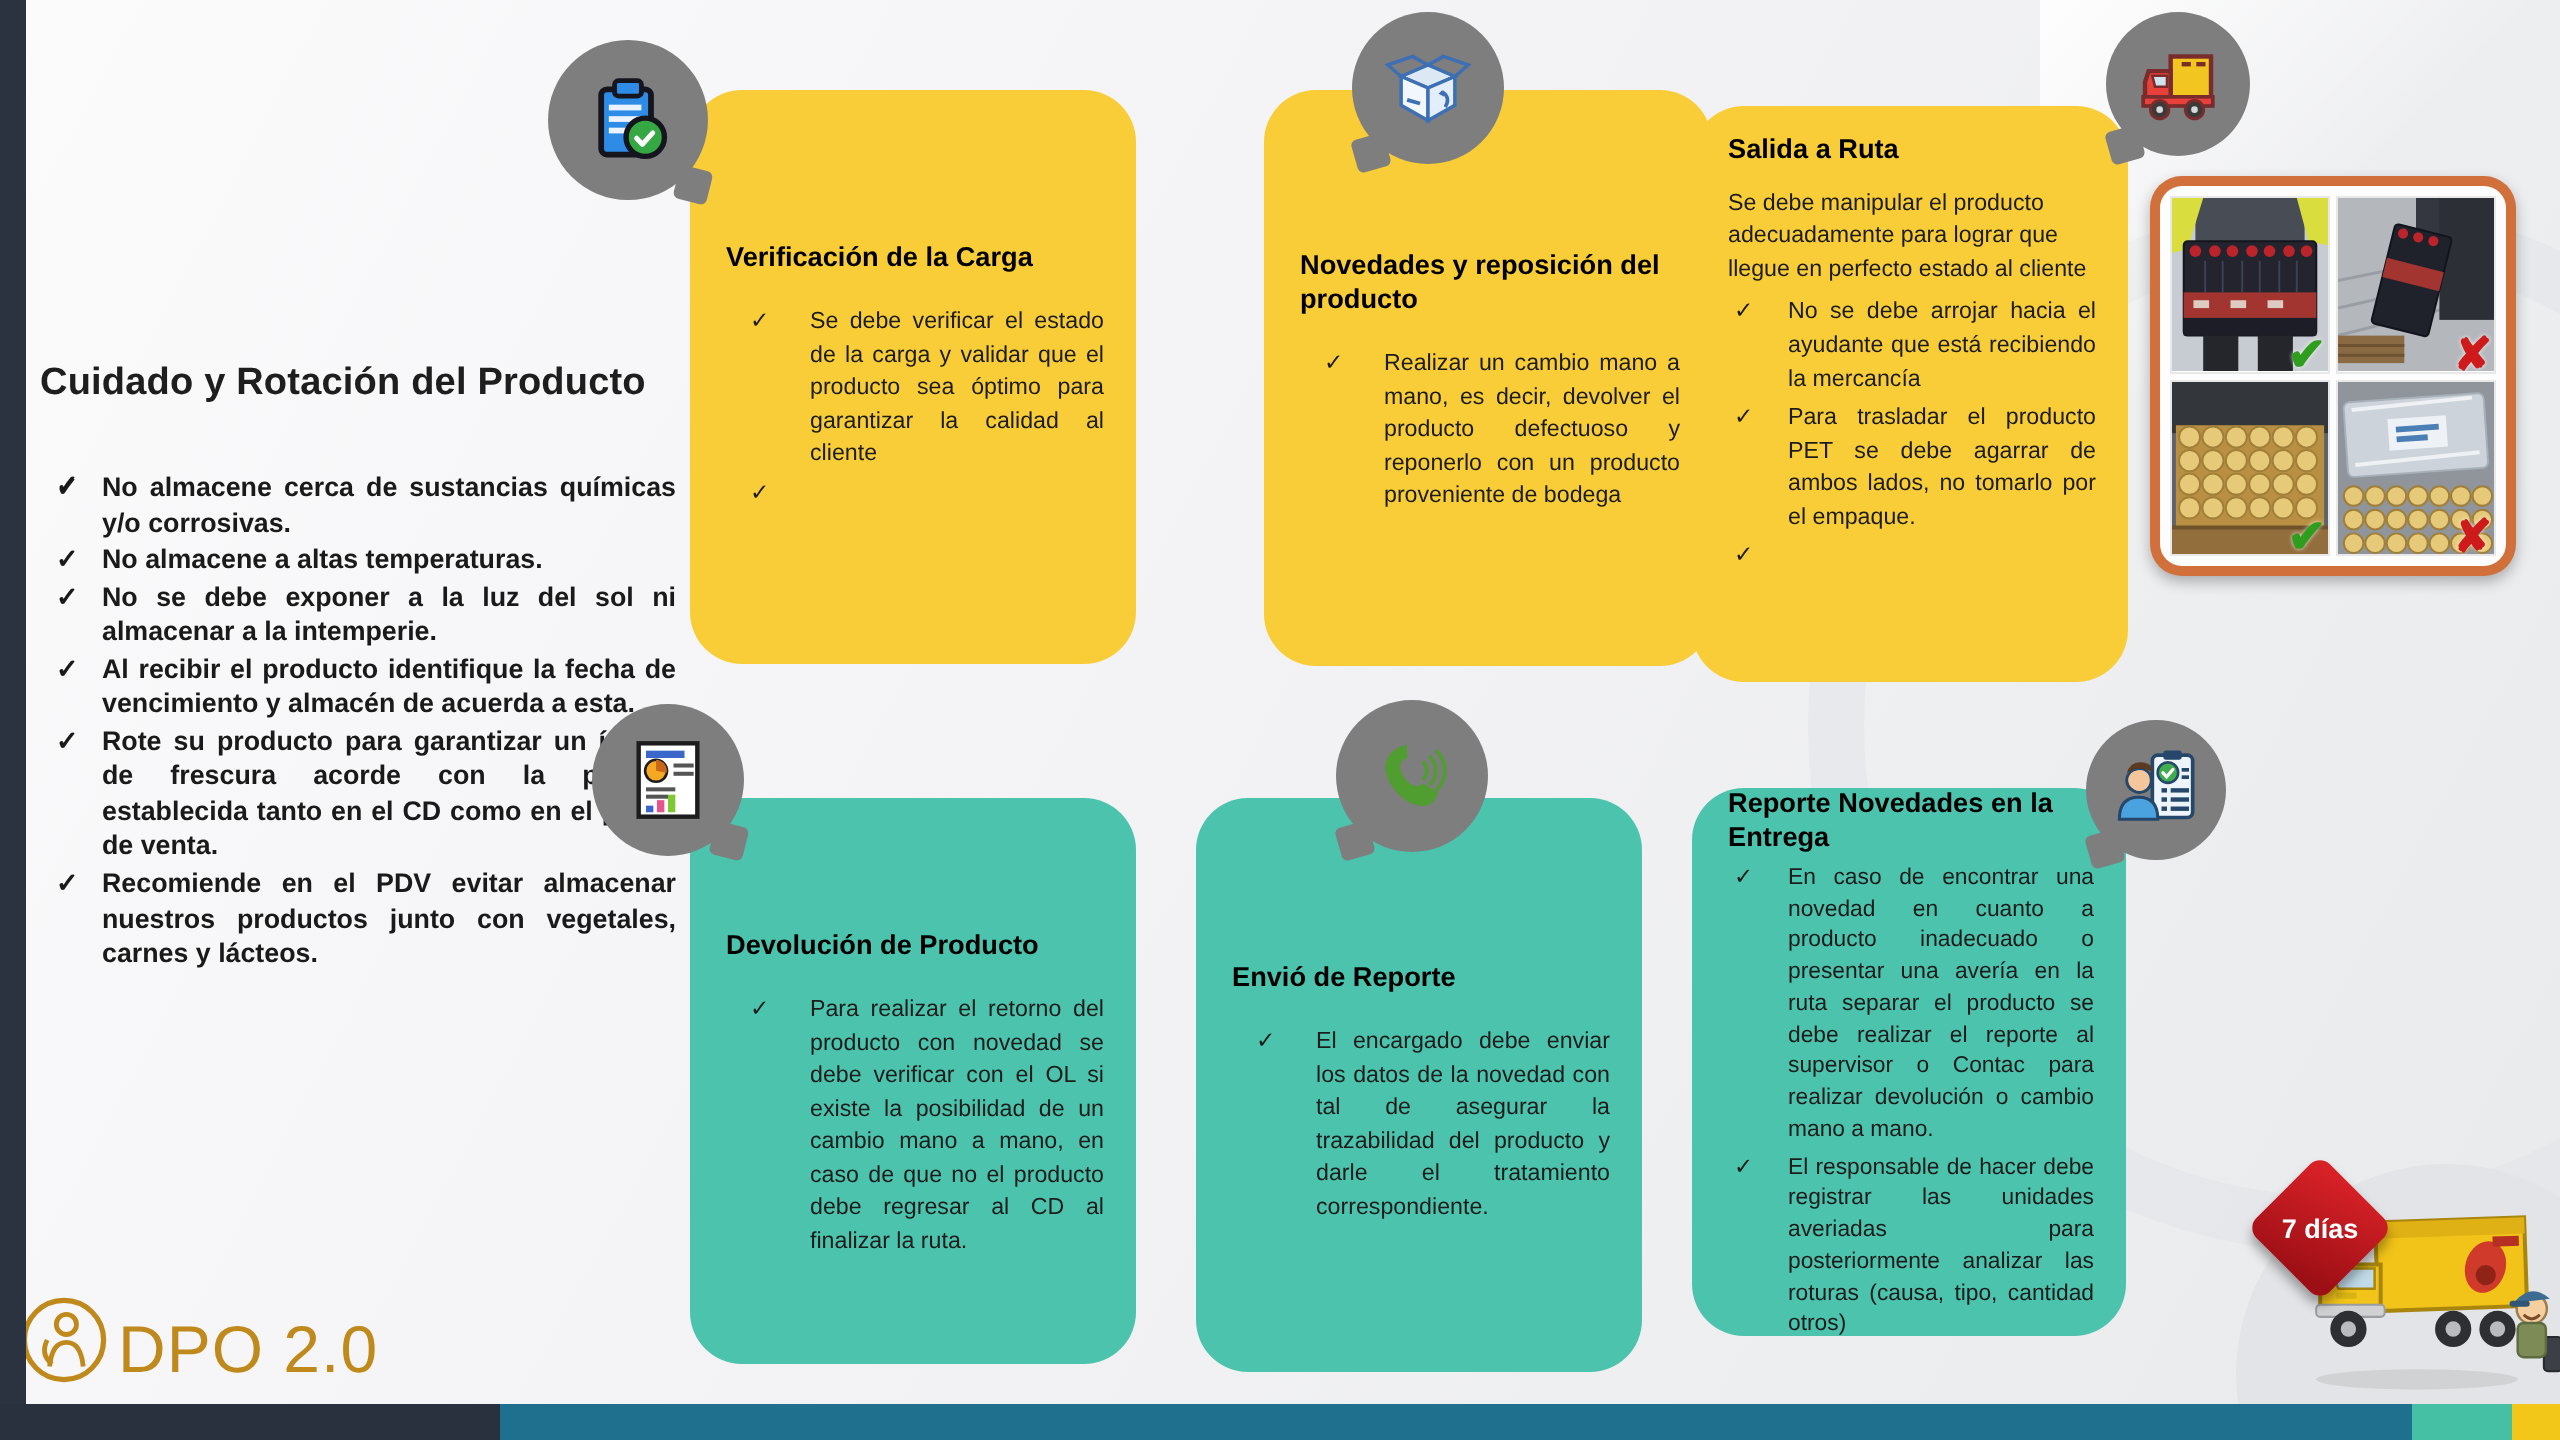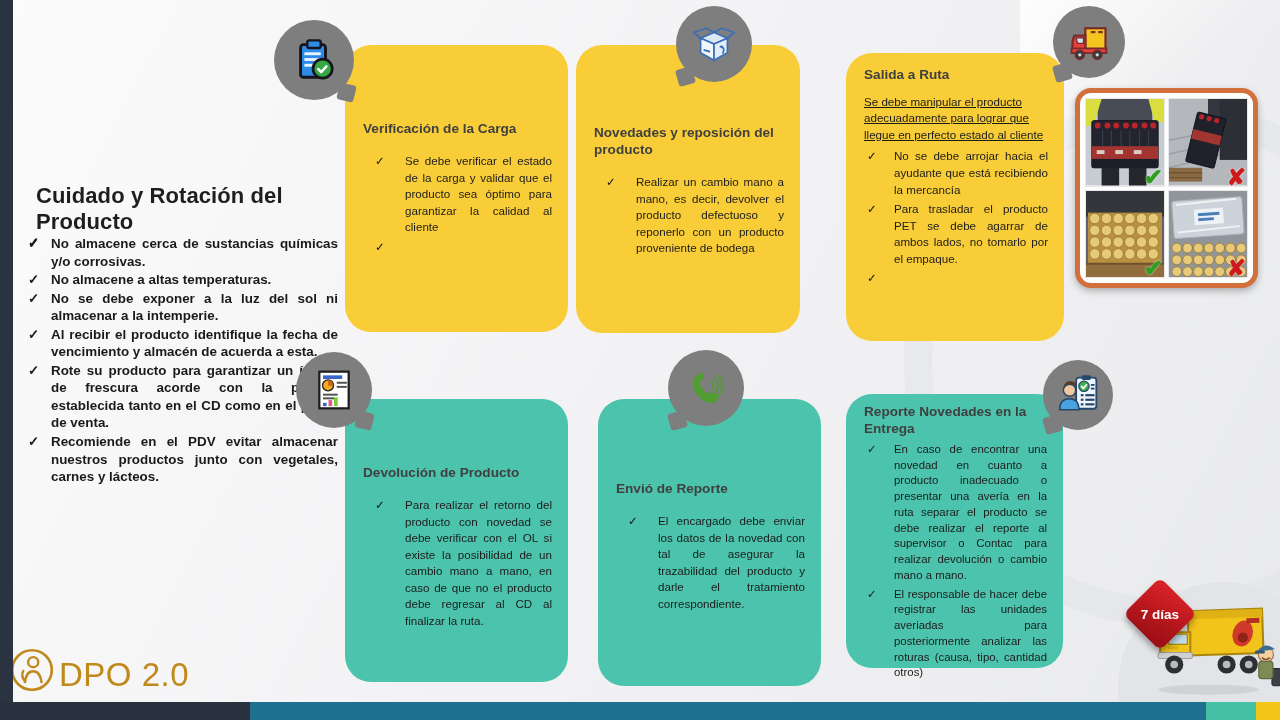--- a/index.html
+++ b/index.html
@@ -11,34 +11,34 @@
   
   .bg-ring{position:absolute;right:-150px;top:100px;width:470px;height:470px;border-radius:50%;
     border:28px solid #e2e4e8;opacity:.55;z-index:0;}
   .bg-corner{position:absolute;right:0;top:0;width:260px;height:200px;z-index:0;
     background:linear-gradient(135deg,rgba(255,255,255,.9) 0%,rgba(255,255,255,0) 55%);}
   .truck-bg-circle{position:absolute;left:1118px;top:582px;width:210px;height:210px;border-radius:50%;
     background:#e3e4e7;z-index:1;}
   .left-strip{position:absolute;left:0;top:0;width:13px;height:702px;background:#2a333f;z-index:7;}
 
   
-  .main-title{position:absolute;left:20px;top:168px;width:318px;font-size:22px;font-weight:bold;
-    color:#1e1e1e;z-index:2;letter-spacing:.1px;margin-left:16px;}
+  .main-title{position:absolute;left:20px;top:168px;width:318px;font-size:19px;font-weight:bold;
+    color:#1e1e1e;z-index:2;letter-spacing:.1px;}
   .main-list{position:absolute;left:28px;top:234px;width:310px;margin:0;padding:0;list-style:none;z-index:2;}
   .main-list li{position:relative;padding-left:23px;font-size:13.4px;font-weight:bold;line-height:1.31;
     text-align:justify;margin-bottom:1px;color:#1a1a1a;}
   .main-list .tick{position:absolute;left:0;top:0;font-weight:bold;}
 
   
   .card{position:absolute;border-radius:26px;z-index:2;box-sizing:border-box;}
   .card.yellow{background:#f8cd37;}
   .card.teal{background:#4cc3ac;}
   .card-inner{padding-left:18px;padding-right:16px;}
-  .card h2{font-size:13.6px;font-weight:bold;margin:0 0 15px 0;color:#404040;line-height:1.25;}
-  .card .intro{font-size:11.6px;margin:0 0 5px 0;line-height:1.42;text-align:left;text-decoration:underline;}
+  .card h2{font-size:13.6px;font-weight:bold;margin:0 0 15px 0;color:#000000;line-height:1.25;}
+  .card .intro{font-size:11.6px;margin:0 0 5px 0;line-height:1.42;text-align:left;}
   .card ul{margin:0;padding:0;list-style:none;}
   .card li{position:relative;font-size:11.6px;line-height:1.43;text-align:justify;margin-bottom:3px;}
   .indent-wide li{padding-left:42px;}
   .indent-wide li .tick{position:absolute;left:12px;top:0;}
   .indent-narrow li{padding-left:30px;}
   .indent-narrow li .tick{position:absolute;left:3px;top:0;}
   .card.compact li{font-size:11.4px;line-height:1.38;}
 
   
   .bubble{position:absolute;border-radius:50%;background:#7e7e7e;display:flex;align-items:center;
@@ -103,21 +103,21 @@
   <section class="card yellow indent-wide" style="left:345px;top:45px;width:223px;height:287px;">
     <div class="card-inner" style="padding-top:76px;">
       <h2>Verificación de la Carga</h2>
       <ul>
         <li><span class="tick">✓</span><span>Se debe verificar el estado de la carga y validar que el producto sea óptimo para garantizar la calidad al cliente</span></li>
         <li><span class="tick">✓</span></li>
       </ul>
     </div>
   </section>
 
-  <section class="card yellow indent-wide" style="left:576px;top:45px;width:224px;height:288px;">
+  <section class="card yellow indent-wide" style="left:632px;top:45px;width:224px;height:288px;">
     <div class="card-inner" style="padding-top:80px;">
       <h2>Novedades y reposición del producto</h2>
       <ul>
         <li><span class="tick">✓</span><span>Realizar un cambio mano a mano, es decir, devolver el producto defectuoso y reponerlo con un producto proveniente de bodega</span></li>
       </ul>
     </div>
   </section>
 
   <section class="card yellow indent-narrow" style="left:846px;top:53px;width:218px;height:288px;">
     <div class="card-inner" style="padding-top:14px;">
@@ -143,21 +143,21 @@
   <section class="card teal indent-wide" style="left:598px;top:399px;width:223px;height:287px;">
     <div class="card-inner" style="padding-top:82px;">
       <h2>Envió de Reporte</h2>
       <ul>
         <li><span class="tick">✓</span><span>El encargado debe enviar los datos de la novedad con tal de asegurar la trazabilidad del producto y darle el tratamiento correspondiente.</span></li>
       </ul>
     </div>
   </section>
 
   <section class="card teal indent-narrow compact" style="left:846px;top:394px;width:217px;height:274px;">
-    <div class="card-inner" style="padding-top:10px;">
+    <div class="card-inner" style="">
       <h2 style="margin-bottom:4px;">Reporte Novedades en la Entrega</h2>
       <ul>
         <li><span class="tick">✓</span><span>En caso de encontrar una novedad en cuanto a producto inadecuado o presentar una avería en la ruta separar el producto se debe realizar el reporte al supervisor o Contac para realizar devolución o cambio mano a mano.</span></li>
         <li><span class="tick">✓</span><span>El responsable de hacer debe registrar las unidades averiadas para posteriormente analizar las roturas (causa, tipo, cantidad otros)</span></li>
       </ul>
     </div>
   </section>
 
   <div class="bubble tail-br" style="left:274px;top:20px;width:80px;height:80px;">
     <svg width="46" height="46" viewBox="0 0 48 48">

